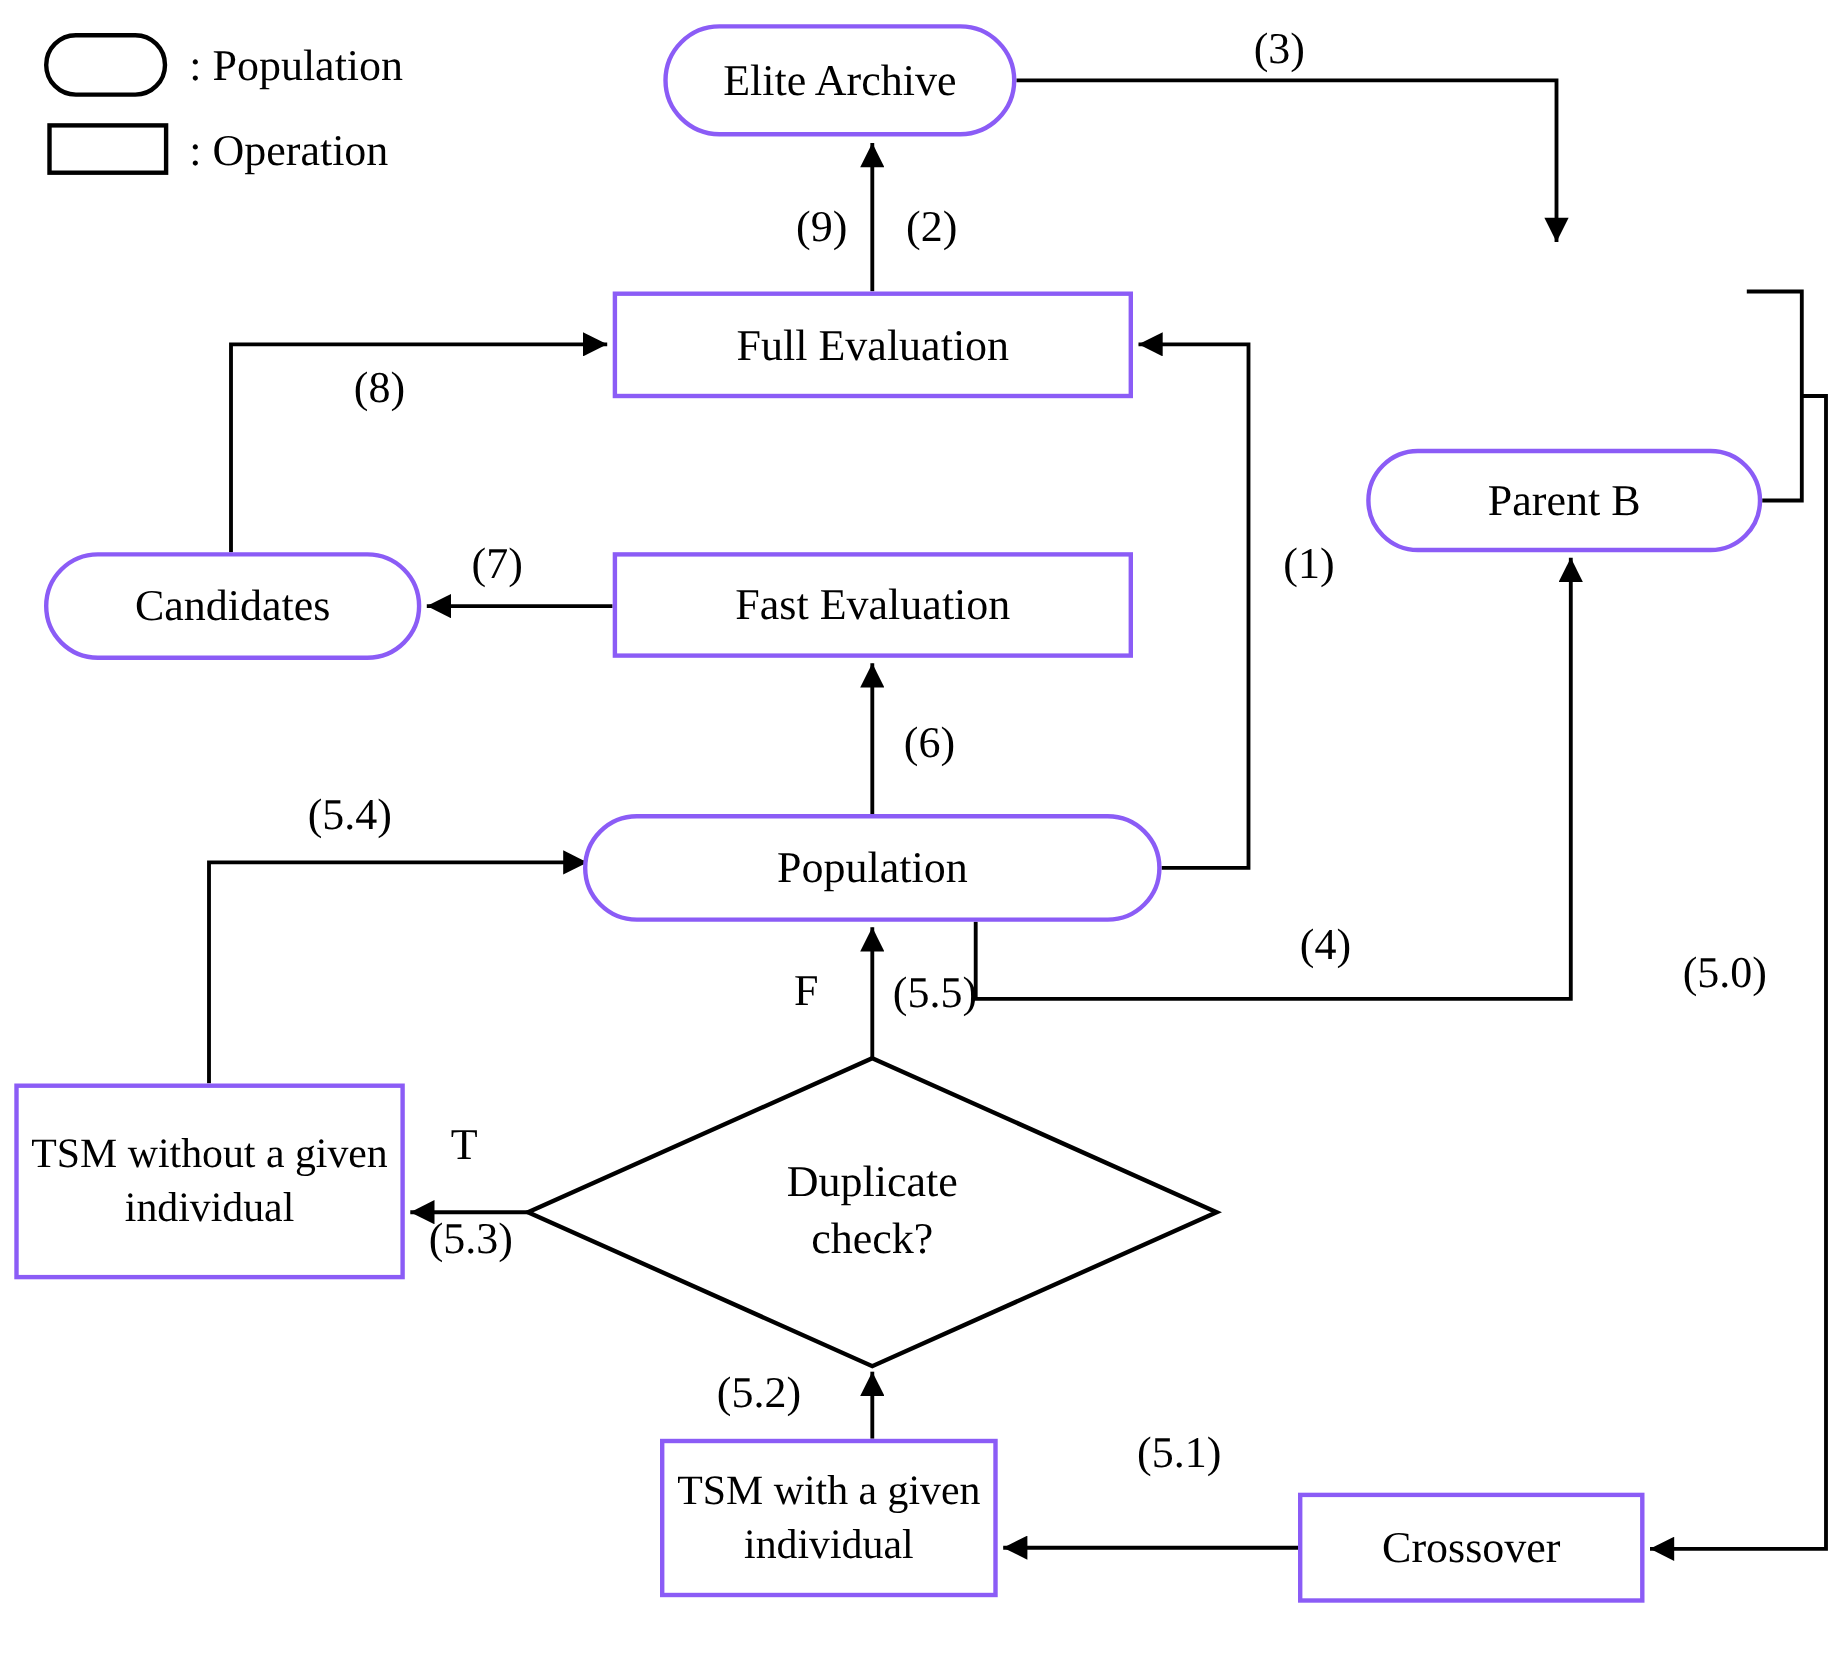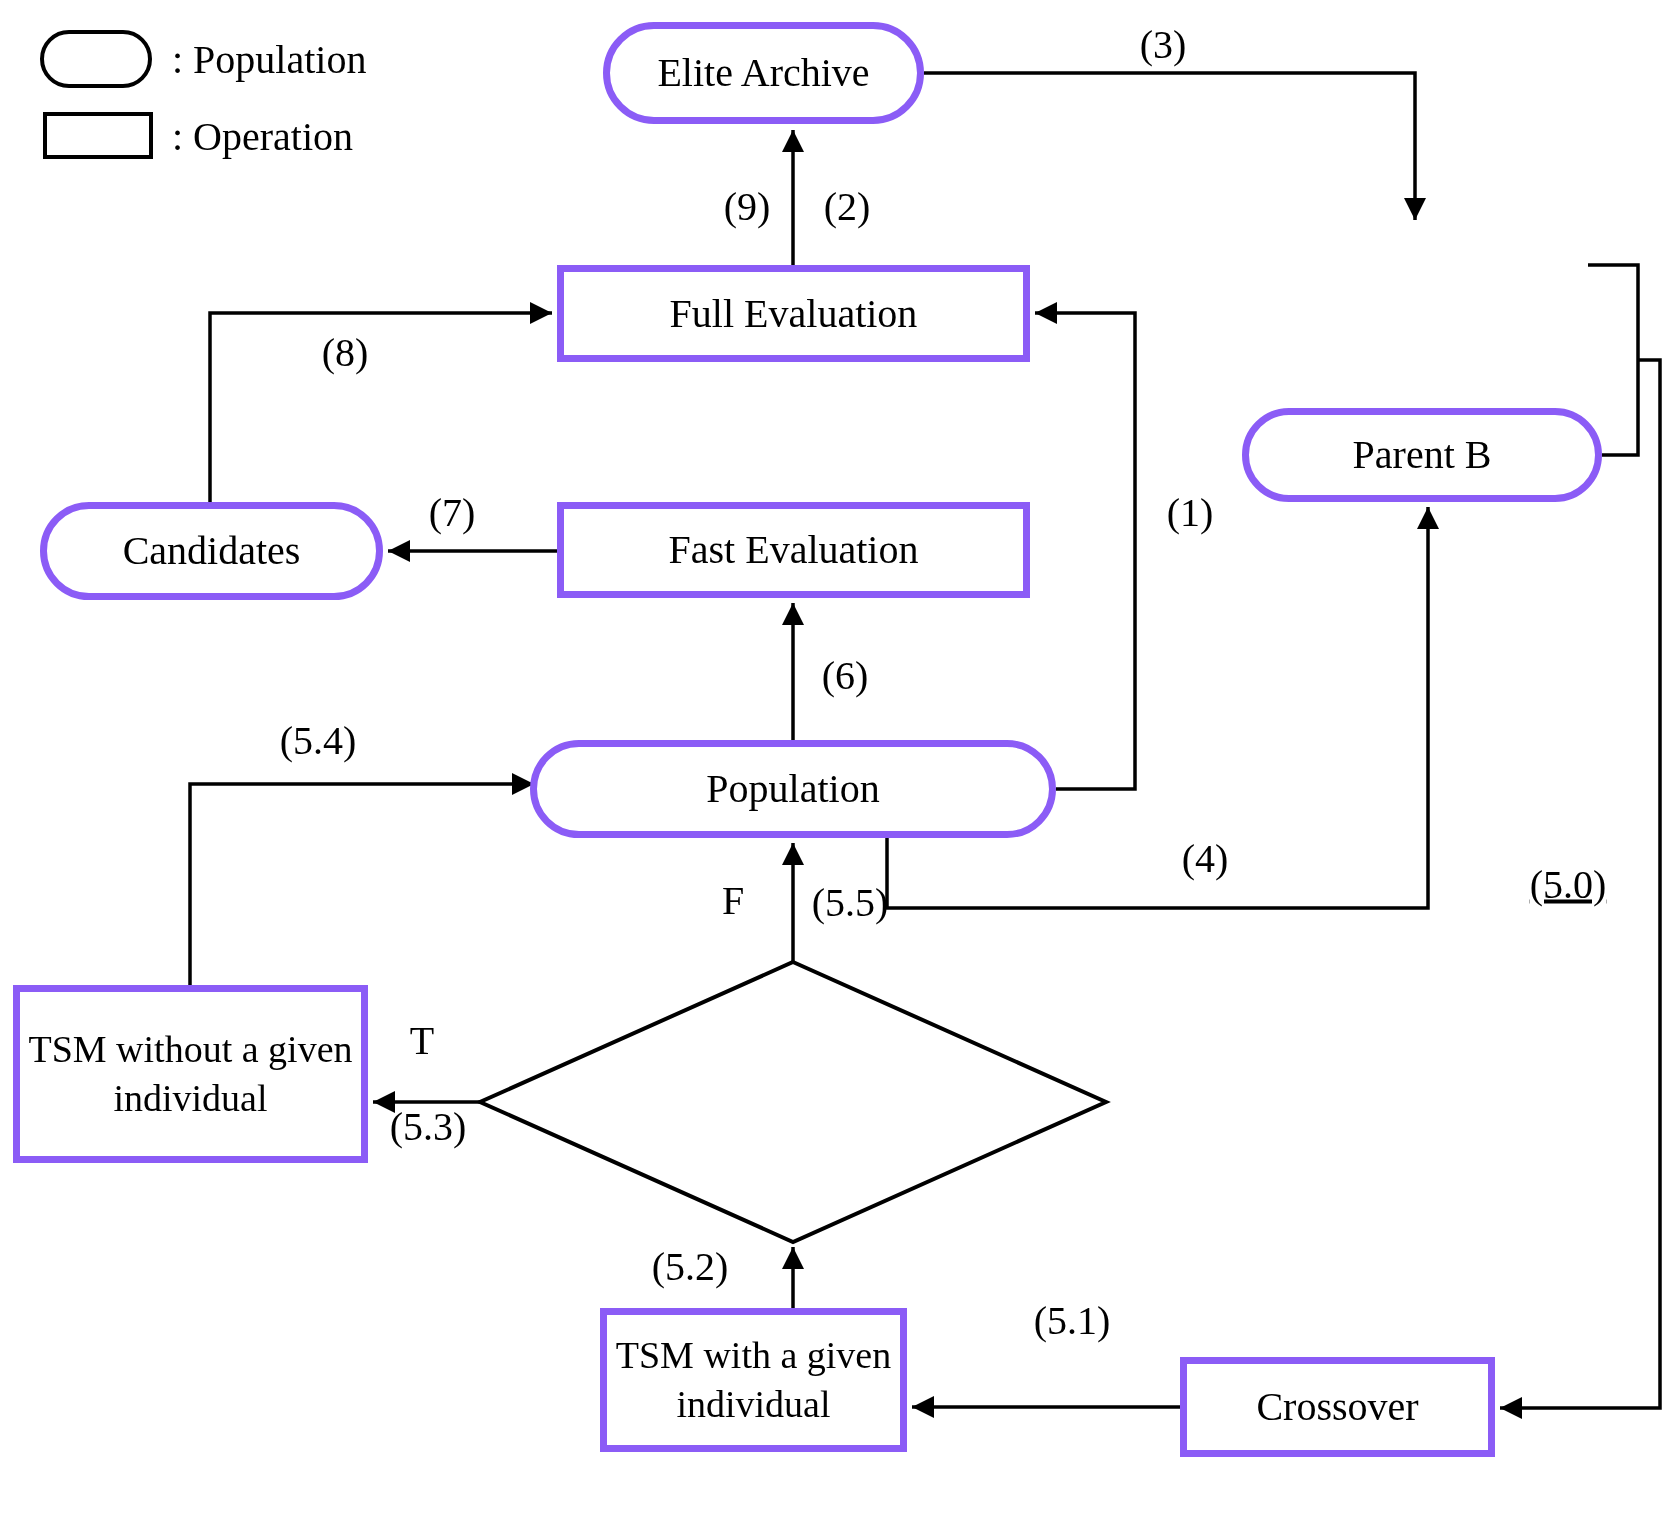--- a/index.html
+++ b/index.html
@@ -4,21 +4,21 @@
 <style>
   html,body{margin:0;padding:0;background:#ffffff;}
   .canvas{
     position:relative;width:1675px;height:1517px;background:#ffffff;
     font-family:"Liberation Serif", serif;color:#000;overflow:hidden;
   }
   .wires{position:absolute;left:0;top:0;width:1675px;height:1517px;}
   .node{
     position:absolute;display:flex;align-items:center;justify-content:center;
     text-align:center;font-size:40px;line-height:1.3;background:#fff;
-    border:7px solid #8b5cf6;box-sizing:border-box;white-space:pre-line;
+    border:4px solid #8b5cf6;box-sizing:border-box;white-space:pre-line;
   }
   .stadium{border-radius:60px;}
   .decision-text{
     position:absolute;display:flex;align-items:center;justify-content:center;
     text-align:center;font-size:40px;line-height:1.3;white-space:pre-line;
     background:transparent;border:none;
   }
   .elabel{
     position:absolute;transform:translate(-50%,-50%);
     font-size:40px;white-space:nowrap;background:transparent;
@@ -82,26 +82,28 @@
   <div class="node stadium" style="left:530px;top:740px;width:526px;height:98px;">Population</div>
 
   <div class="node" style="left:557px;top:265px;width:473px;height:97px;">Full Evaluation</div>
   <div class="node" style="left:557px;top:502px;width:473px;height:96px;">Fast Evaluation</div>
   <div class="node" style="left:13px;top:985px;width:355px;height:178px;font-size:38px;">TSM  without a given
 individual</div>
   <div class="node" style="left:600px;top:1308px;width:307px;height:144px;font-size:38px;">TSM  with a given
 individual</div>
   <div class="node" style="left:1180px;top:1357px;width:315px;height:100px;">Crossover</div>
 
+  <div class="decision-text" style="left:653px;top:1040px;width:280px;height:120px;">Duplicate
+check?</div>
 
   <div class="elabel" style="left:1190px;top:512px;">(1)</div>
   <div class="elabel" style="left:847px;top:206px;">(2)</div>
   <div class="elabel" style="left:1163px;top:44px;">(3)</div>
   <div class="elabel" style="left:1205px;top:858px;">(4)</div>
-  <div class="elabel" style="left:1568px;top:884px;text-decoration:underline;">(5.0)</div>
+  <div class="elabel" style="left:1568px;top:884px;">(5.0)</div>
   <div class="elabel" style="left:1072px;top:1320px;">(5.1)</div>
   <div class="elabel" style="left:690px;top:1266px;">(5.2)</div>
   <div class="elabel" style="left:428px;top:1126px;">(5.3)</div>
   <div class="elabel" style="left:318px;top:740px;">(5.4)</div>
   <div class="elabel" style="left:850px;top:902px;">(5.5)</div>
   <div class="elabel" style="left:845px;top:675px;">(6)</div>
   <div class="elabel" style="left:452px;top:512px;">(7)</div>
   <div class="elabel" style="left:345px;top:352px;">(8)</div>
   <div class="elabel" style="left:747px;top:206px;">(9)</div>
   <div class="elabel" style="left:422px;top:1040px;">T</div>

